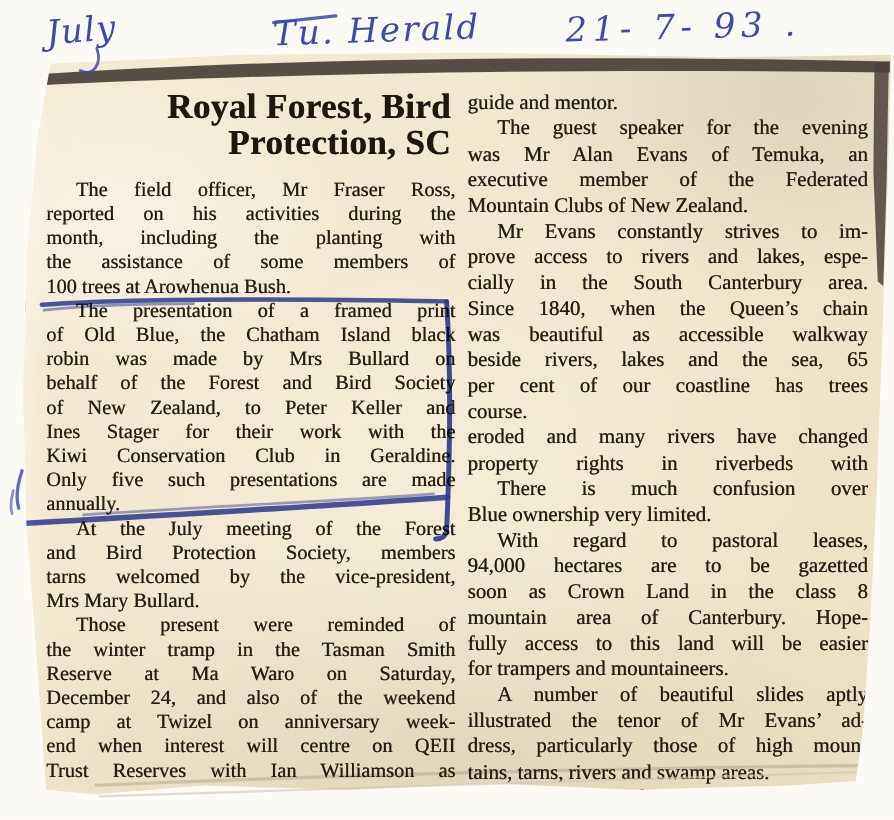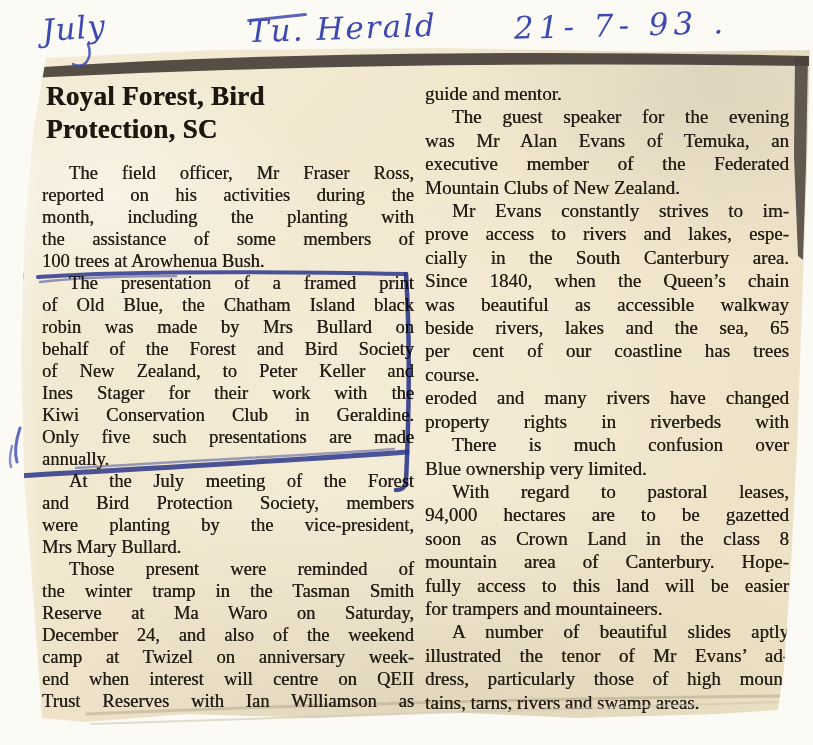--- a/index.html
+++ b/index.html
@@ -42,21 +42,21 @@
   }
   svg.edge-svg, svg.ink-svg { position:absolute; left:0; top:0; width:794px; height:680px; pointer-events:none; }
   svg.ink-svg { mix-blend-mode:multiply; }
 
   
   .col { position:absolute; color: var(--print, #241d14); text-shadow: 0.35px 0 0 rgba(36,29,20,.85); }
   .col-left  { left:26px;  top:34px; width:372px; font-size:18.5px; line-height:22px; }
   .col-right { left:409px; top:36px; width:364px; font-size:19px;   line-height:23.4px; }
 
   .headline {
-    text-align:left; font-weight:bold; font-size:27px; line-height:33px;
+    text-align:right; font-weight:bold; font-size:32px; line-height:33px;
     letter-spacing:.3px; margin:0 4px 16px 4px; color:#1d1710;
     text-shadow: 0.4px 0 0 rgba(29,23,16,.9);
   }
 
   .para { margin:0; }
   .line { text-align:justify; text-align-last:justify; }
   .line.end { text-align-last:left; }
   .line.indent { text-indent:27px; }
 </style>
 </head>
@@ -97,21 +97,21 @@
             <div class="line">behalf of the Forest and Bird Society</div>
             <div class="line">of New Zealand, to Peter Keller and</div>
             <div class="line">Ines Stager for their work with the</div>
             <div class="line">Kiwi Conservation Club in Geraldine.</div>
             <div class="line">Only five such presentations are made</div>
             <div class="line end">annually.</div>
           </div>
           <div class="para">
             <div class="line indent">At the July meeting of the Forest</div>
             <div class="line">and Bird Protection Society, members</div>
-            <div class="line">were planting by the vice-president,</div>
+            <div class="line">tarns welcomed by the vice-president,</div>
             <div class="line end">Mrs Mary Bullard.</div>
           </div>
           <div class="para">
             <div class="line indent">Those present were reminded of</div>
             <div class="line">the winter tramp in the Tasman Smith</div>
             <div class="line">Reserve at Ma Waro on Saturday,</div>
             <div class="line">December 24, and also of the weekend</div>
             <div class="line">camp at Twizel on anniversary week-</div>
             <div class="line">end when interest will centre on QEII</div>
             <div class="line">Trust Reserves with Ian Williamson as</div>

